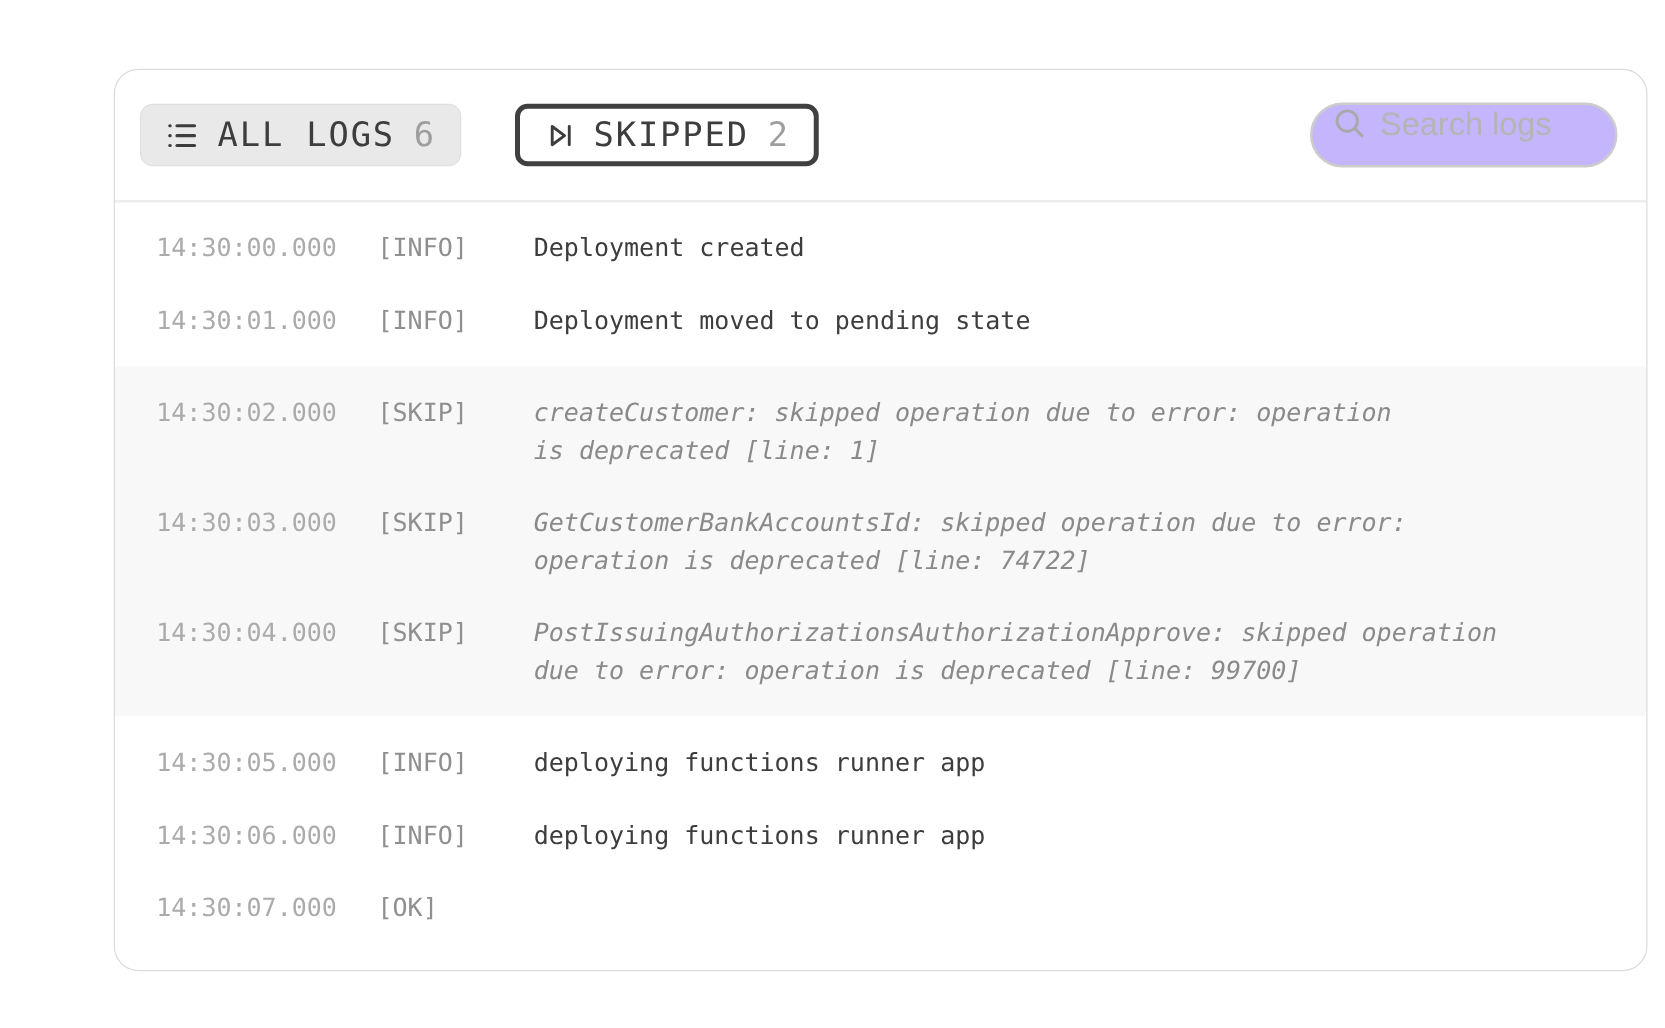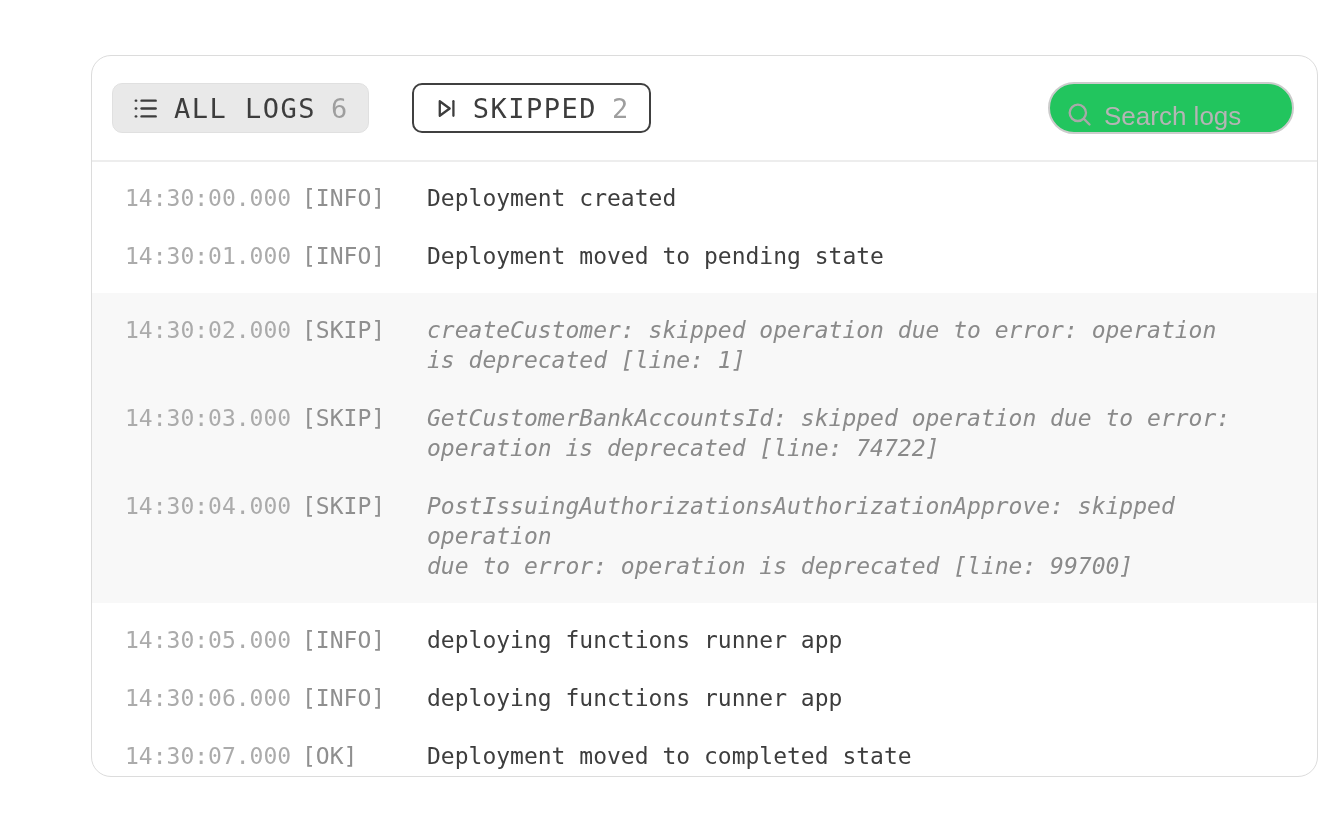--- a/index.html
+++ b/index.html
@@ -49,47 +49,47 @@
     background:transparent;border:none;
     cursor:pointer;
     white-space:nowrap;
   }
   .filter.active{
     background:var(--active-bg);
     border:1px solid #e0e0e0;
   }
   .filter.outline{
     background:#ffffff;
-    border:2px solid #404040;
+    border:4px solid #404040;
     margin-left:43px;
   }
   .filter .icon{display:inline-flex;align-items:center;}
   .fcount{color:var(--count);}
   .search{
     margin-left:auto;
     width:246px;height:52px;
     border:2px solid #cccccc;
     border-radius:27px;
-    display:flex;align-items:flex-end;gap:11px;
+    display:flex;align-items:flex-start;gap:11px;
     padding:0 15px;
-    background:#22c55e;
+    background:#c4b5fd;
   }
   .search input{
     border:0;outline:none;
     width:100%;
     font-family:"Liberation Sans","DejaVu Sans",sans-serif;
     font-size:26px;
     color:#555555;
     background:transparent;
     padding:0;
   }
   .search input::placeholder{color:var(--placeholder);opacity:1;}
   .loglist{
     padding-top:7px;
-    font-size:23px;
+    font-size:20px;
   }
   .row{
     display:grid;
     grid-template-columns:177px 125px 1fr;
     padding:14px 30px 14px 33px;
     line-height:30px;
   }
   .time{color:var(--faint);}
   .level{color:var(--muted);}
   .msg{color:var(--ink);white-space:pre-line;}
@@ -180,16 +180,15 @@
     <span class="msg">deploying functions runner app</span>
   </div>
       <div class="row info">
     <span class="time">14:30:06.000</span>
     <span class="level">[INFO]</span>
     <span class="msg">deploying functions runner app</span>
   </div>
       <div class="row ok">
     <span class="time">14:30:07.000</span>
     <span class="level">[OK]</span>
-    <span class="msg">Deployment moved to completed state</span>
   </div>
     </div>
 </div>
 
 </body></html>

